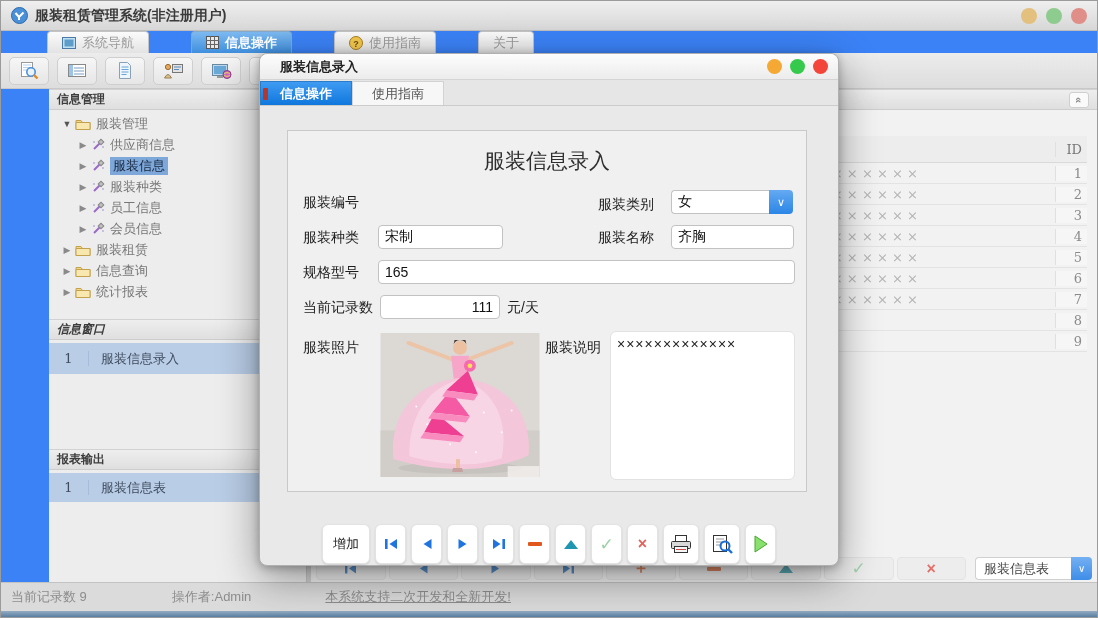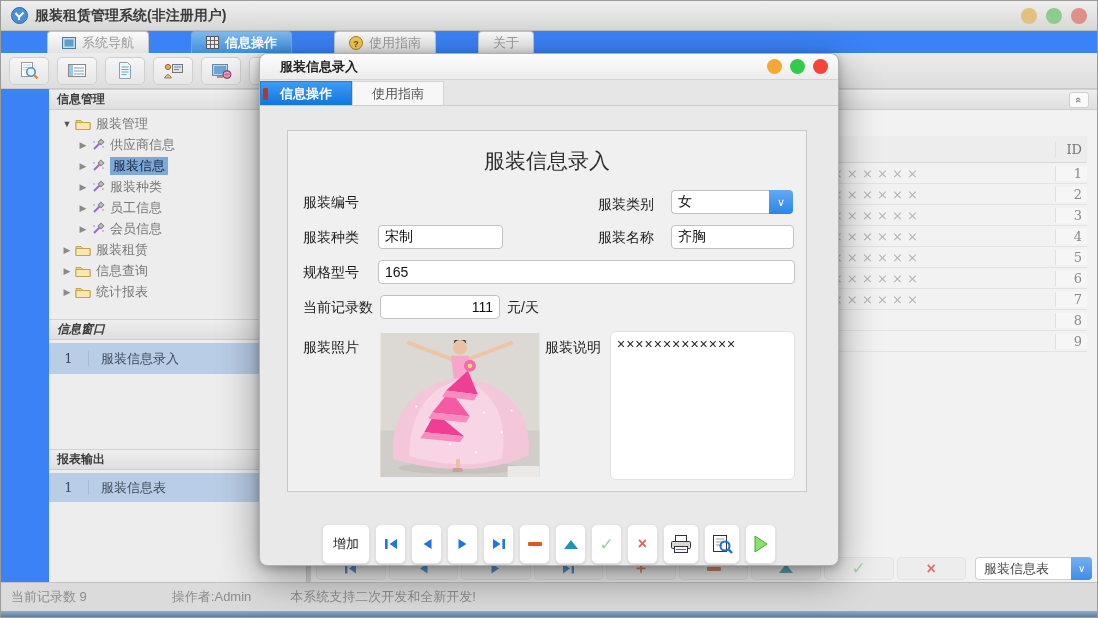--- a/index.html
+++ b/index.html
@@ -70,21 +70,21 @@
   .dropdown { display:flex; height:23px; margin-left:6px; }
   .dropdown .dval { width:96px; background:#fff; border:1px solid #d0d0d0; border-right:none;
     border-radius:4px 0 0 4px; font-size:13px; color:#444; display:flex; align-items:center; padding-left:8px; }
   .dropdown .dbtn { width:21px; background:linear-gradient(#74b0f2,#3e8de8); border-radius:0 4px 4px 0;
     color:#fff; font-size:10px; display:flex; align-items:center; justify-content:center; }
   
   .statusbar { position:absolute; left:0; right:0; bottom:6px; height:29px; background:#dbdbdb;
     border-top:1px solid #c3c3c3; display:flex; align-items:center; color:#8d8d8d; font-size:13px; }
   .statusbar span { margin-left:10px; }
   .statusbar .op { margin-left:85px; }
-  .statusbar .msg { margin-left:39px; }
+  .statusbar .msg { margin-left:74px;text-decoration:underline; }
   .bottomedge { position:absolute; left:0; right:0; bottom:0; height:6px; background:linear-gradient(#95acc1,#587fa2); }
   
   .dialog { position:absolute; left:258px; top:52px; width:580px; height:513px; z-index:10;
     background:#e9e9e9; border-radius:8px; border:1px solid #b0b0b0;
     box-shadow:0 12px 40px rgba(0,0,0,.40), 0 2px 8px rgba(0,0,0,.25); }
   .dtitle { position:absolute; left:0; right:0; top:0; height:26px; border-radius:8px 8px 0 0;
     background:linear-gradient(#fdfdfd,#ececec); border-bottom:1px solid #d4d4d4;
     display:flex; align-items:center; padding:0 10px 0 20px; }
   .dtitle .dtext { font-weight:bold; font-size:13px; color:#222; }
   .dtitle .lights { gap:8px; } .dtitle .light { width:15px; height:15px; }

